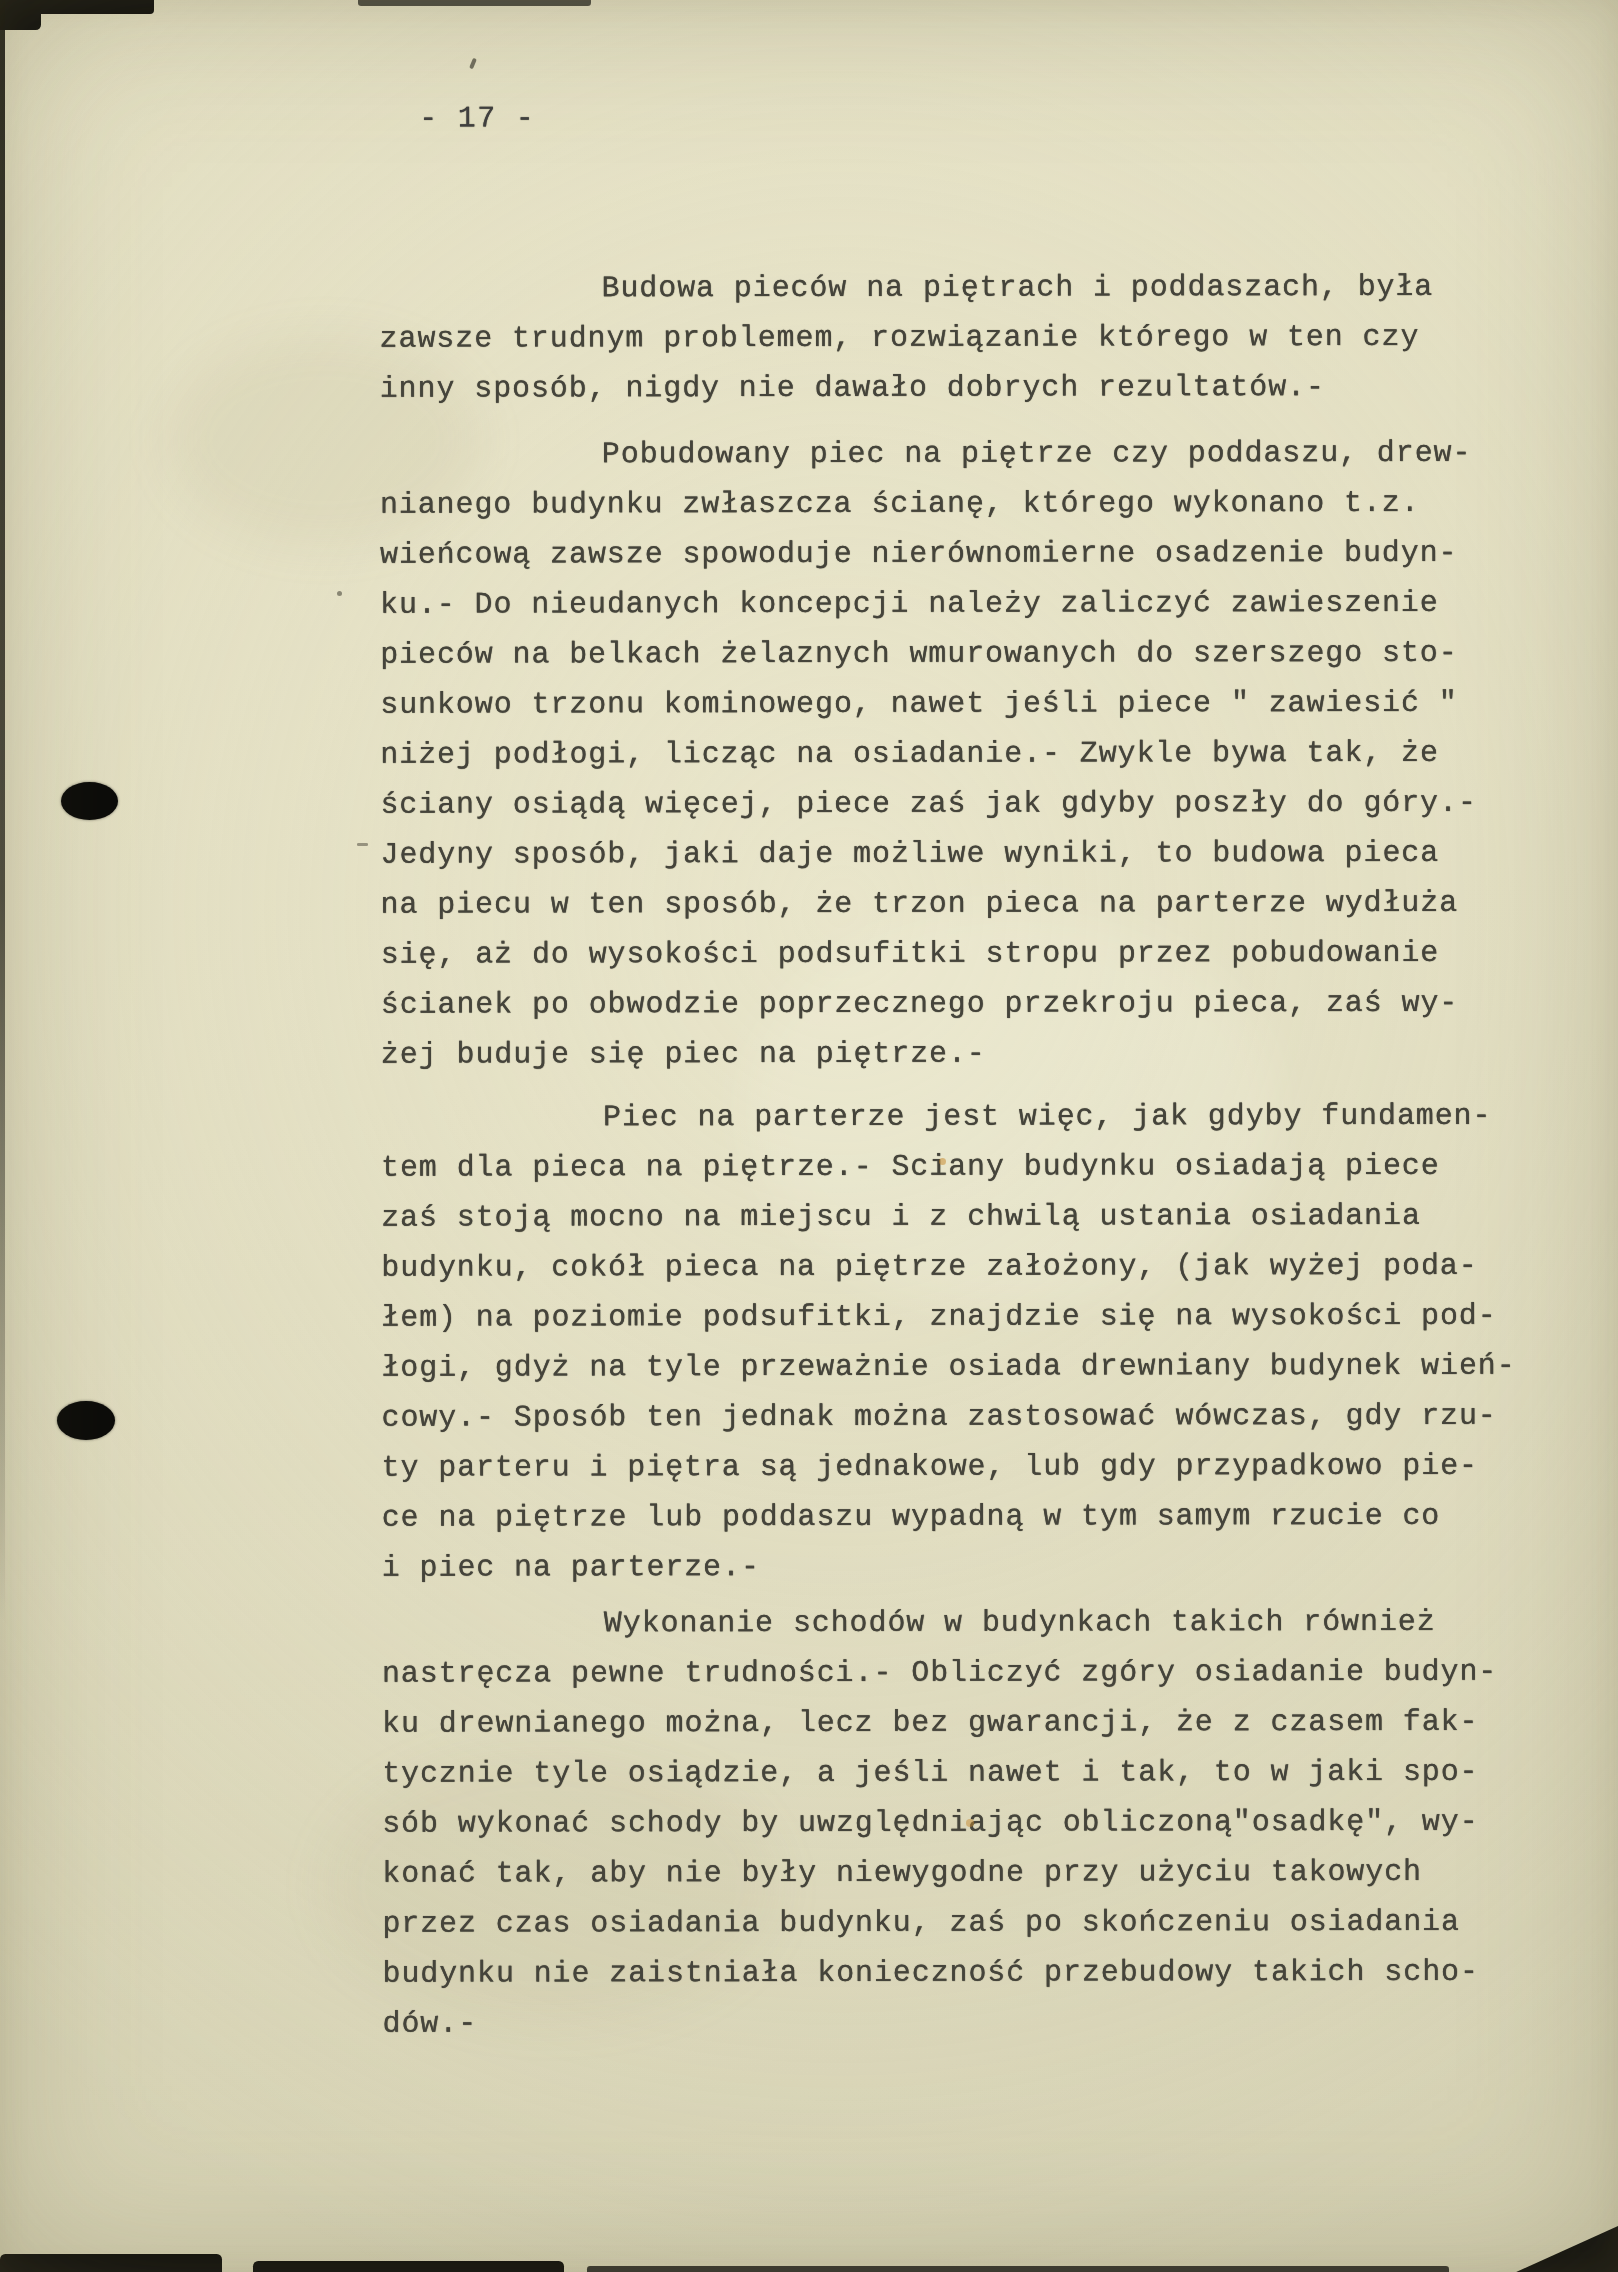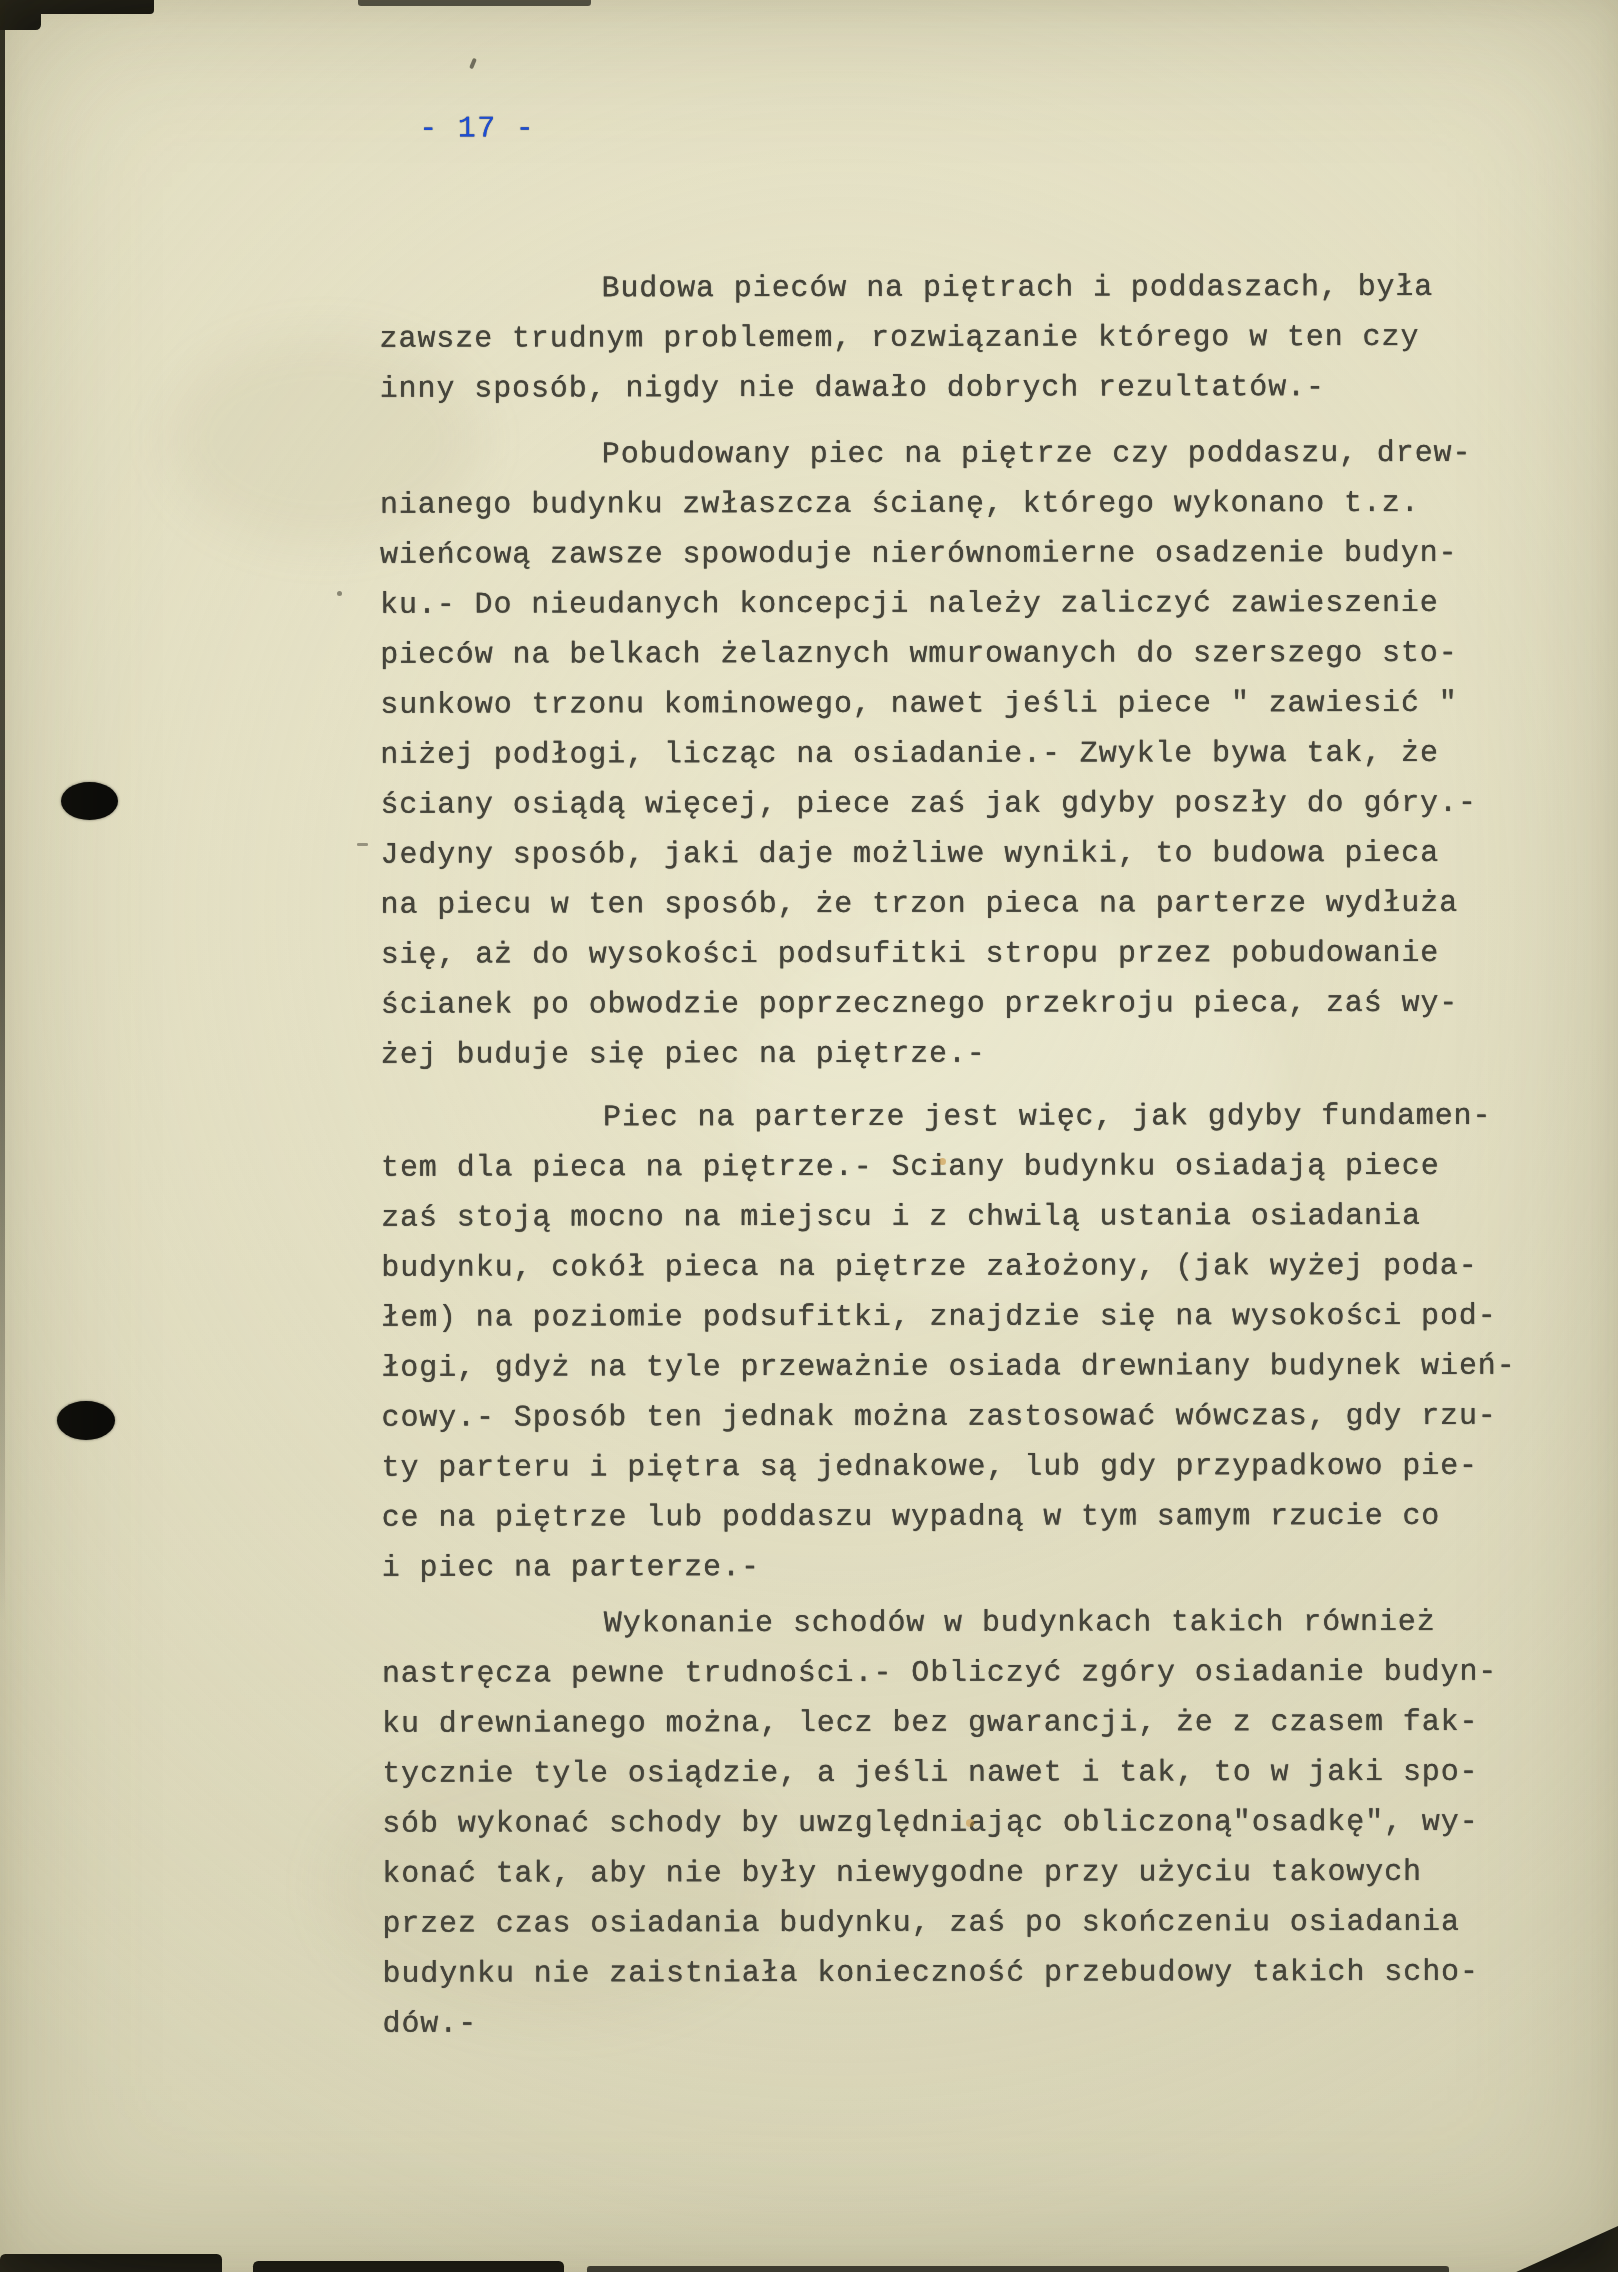--- a/index.html
+++ b/index.html
@@ -12,22 +12,22 @@
   }
   .vignette{position:absolute;inset:0;pointer-events:none;
     box-shadow:inset 0 0 156px rgba(104,96,62,0.28), inset 0 0 32px rgba(104,96,62,0.10);}
   .blotch{position:absolute;border-radius:50%;filter:blur(22px);pointer-events:none;}
   #blotch-1{left:169px;top:337px;width:311px;height:207px;background:rgba(168,158,118,0.10);}
   #blotch-2{left:745px;top:907px;width:532px;height:402px;background:rgba(255,255,242,0.14);}
   #blotch-3{left:324px;top:1750px;width:454px;height:272px;background:rgba(168,158,118,0.08);}
 
   .text-layer{position:absolute;inset:0;transform:rotate(-0.1deg);color:#45443b;}
   .page-number{
-    position:absolute;left:421px;top:103px;height:50px;line-height:50px;
-    font-size:30px;letter-spacing:1.3px;color:#1d4ed8;white-space:pre;
+    position:absolute;left:421px;top:93px;height:50px;line-height:50px;
+    font-size:30px;letter-spacing:1.3px;color:#404040;white-space:pre;
     text-shadow:0 0 1px rgba(45,44,36,0.9);
   }
   .para{position:absolute;left:381px;width:1160px;}
   #para-1{top:263px;}
   #para-2{top:429px;}
   #para-3{top:1092px;}
   #para-4{top:1598px;}
   .line{
     white-space:pre;height:50px;line-height:50px;font-size:30px;letter-spacing:0.9px;
     text-shadow:0 0 0.8px rgba(58,56,46,0.85), 0.4px 0.4px 0 rgba(58,56,46,0.2);

